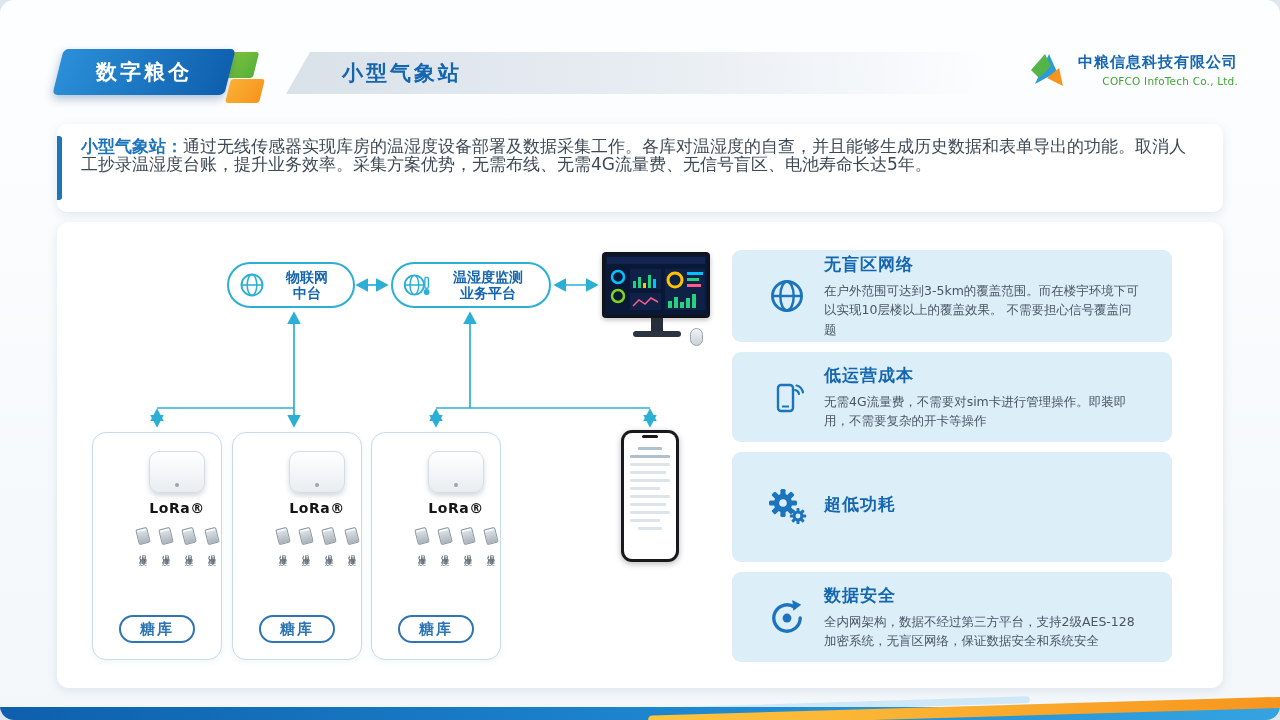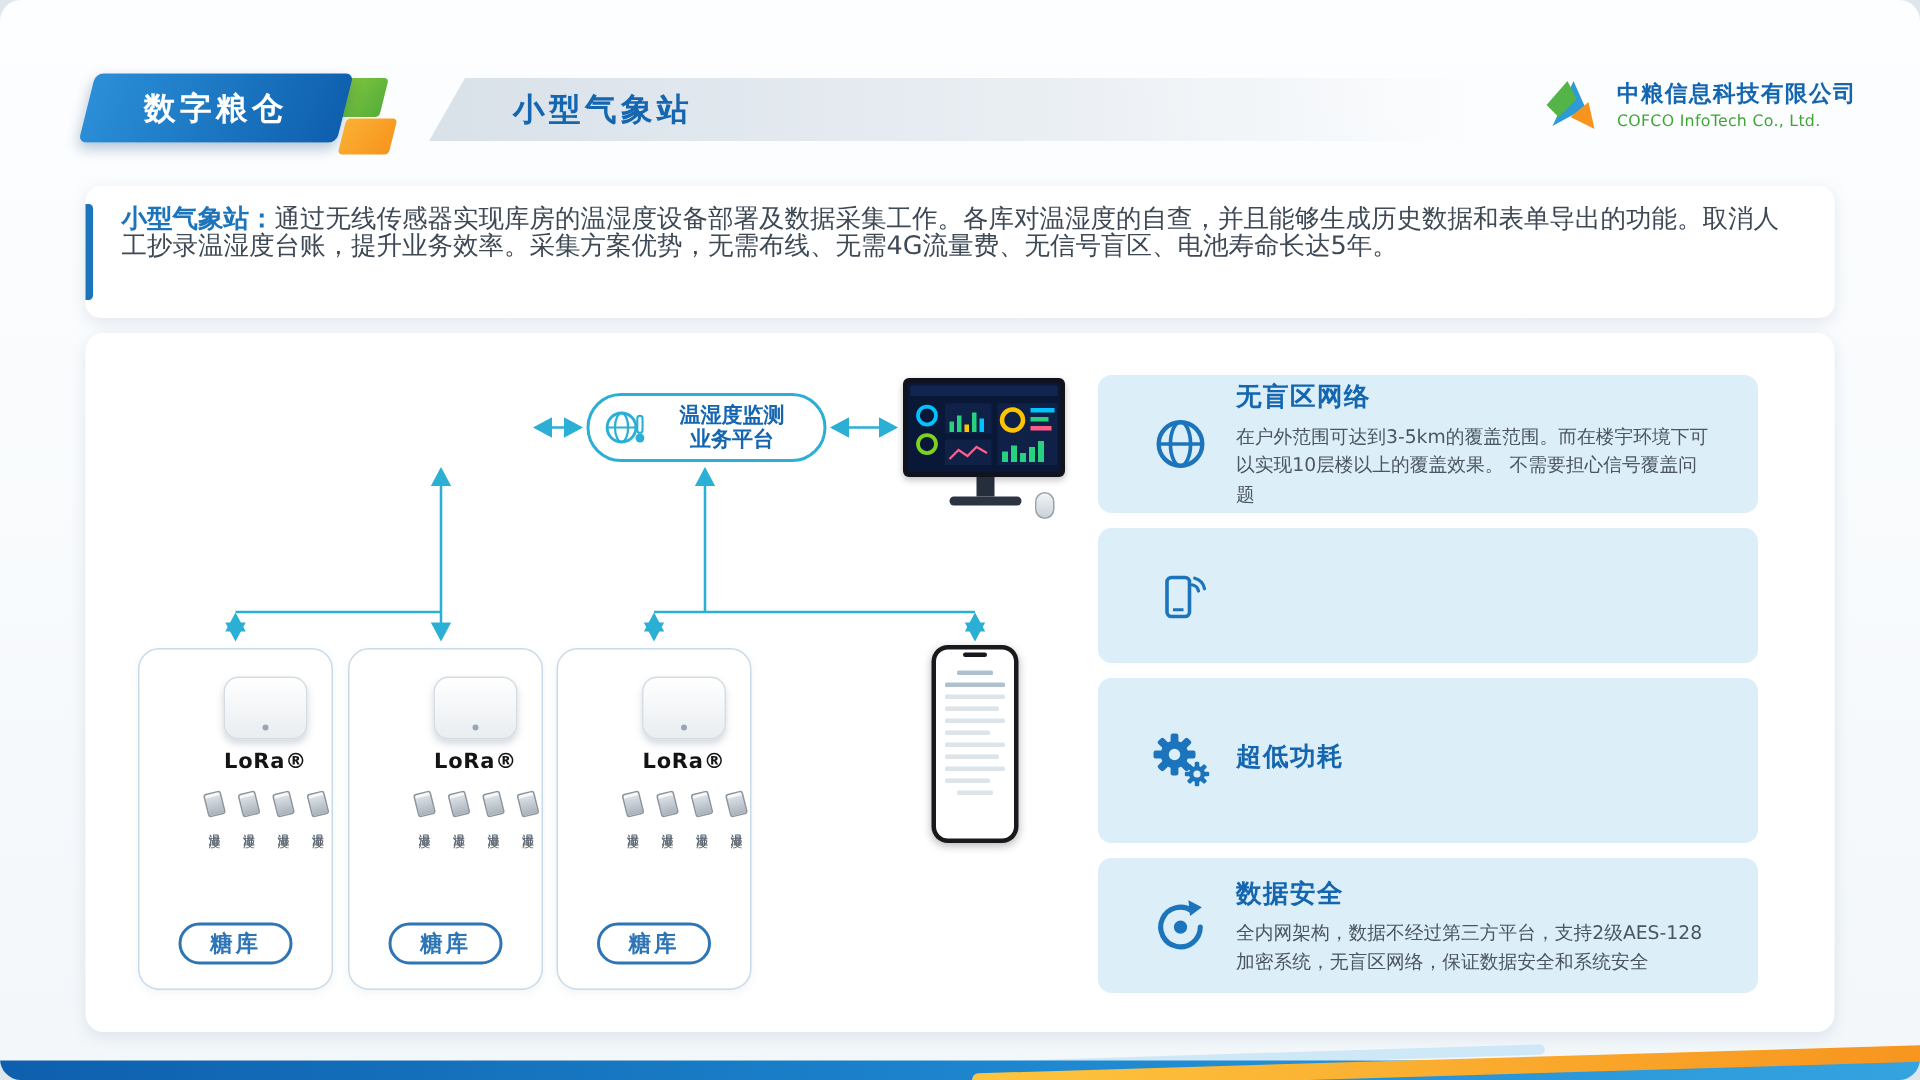--- a/index.html
+++ b/index.html
@@ -10,21 +10,21 @@
   
   .badge { position:absolute; left:58px; top:49px; width:172px; height:46px; z-index:6; }
   .badge-main { position:absolute; inset:0; background:linear-gradient(100deg,#2B8FD8 0%,#0E5FAD 100%); transform:skewX(-14deg); border-radius:5px; box-shadow:0 4px 9px rgba(10,60,120,.30); display:flex; align-items:center; justify-content:center; z-index:3; }
   .badge-main span { transform:skewX(14deg); color:#fff; font-size:21px; font-weight:bold; letter-spacing:3px; }
   .badge-green { position:absolute; right:-26px; top:3px; width:38px; height:26px; background:linear-gradient(120deg,#8CCB3E,#54AE3A); transform:skewX(-14deg); border-radius:3px; z-index:2; }
   .badge-orange { position:absolute; right:-32px; bottom:-8px; width:34px; height:24px; background:linear-gradient(120deg,#FBB034,#F7941D); transform:skewX(-14deg); border-radius:3px; z-index:4; }
 
   .banner { position:absolute; left:286px; top:52px; width:722px; height:42px; background:linear-gradient(90deg,#D9E1E9 0%,#E9EEF3 55%,rgba(233,238,243,0) 97%); clip-path:polygon(24px 0,100% 0,100% 100%,0 100%); display:flex; align-items:center; padding-left:56px; }
   .banner-title { font-size:21px; font-weight:bold; color:#1566B0; letter-spacing:3px; }
 
-  .logo { position:absolute; right:42px; top:47px; display:flex; align-items:center; gap:6px; z-index:6; }
+  .logo { position:absolute; right:42px; top:47px; display:flex; align-items:center; gap:6px; z-index:6;text-align:right; }
   .logo-text .cn { font-size:15px; font-weight:bold; color:#1566B0; letter-spacing:1px; }
   .logo-text .en { font-size:10.5px; font-weight:normal; color:#3FA535; margin-top:3px; letter-spacing:.2px; }
 
   
   .intro { position:absolute; left:57px; top:124px; width:1166px; height:88px; background:#fff; border-radius:10px; box-shadow:0 3px 10px rgba(100,130,160,.16); padding:13px 26px 13px 24px; }
   .intro::before { content:""; position:absolute; left:0; top:12px; bottom:12px; width:5px; background:#1B74BC; border-radius:0 3px 3px 0; }
   .intro p { font-size:17px; line-height:18px; color:#3E4956; font-weight:500; }
   .intro .lbl { color:#1B74BC; font-weight:bold; }
 
   
@@ -124,20 +124,31 @@
         <line x1="237" y1="91" x2="237" y2="204" marker-start="url(#ah)" marker-end="url(#ah)"></line>
         <line x1="237" y1="186" x2="100" y2="186"></line>
         <line x1="100" y1="188" x2="100" y2="204" marker-start="url(#ah)" marker-end="url(#ah)"></line>
         <line x1="413" y1="91" x2="413" y2="186" marker-start="url(#ah)"></line>
         <line x1="379" y1="186" x2="593" y2="186"></line>
         <line x1="379" y1="188" x2="379" y2="204" marker-start="url(#ah)" marker-end="url(#ah)"></line>
         <line x1="593" y1="188" x2="593" y2="204" marker-start="url(#ah)" marker-end="url(#ah)"></line>
       </g>
     </svg>
 
+    <div class="node node1">
+      <svg width="28" height="28" viewBox="0 0 32 32">
+        <circle cx="16" cy="16" r="12" fill="none" stroke="#2BAFD4" stroke-width="2.2"></circle>
+        <ellipse cx="16" cy="16" rx="5.5" ry="12" fill="none" stroke="#2BAFD4" stroke-width="1.8"></ellipse>
+        <line x1="4" y1="16" x2="28" y2="16" stroke="#2BAFD4" stroke-width="1.8"></line>
+      </svg>
+      <div class="node-text">
+        <span>物联网</span>
+        <span>中台</span>
+      </div>
+    </div>
 
     <div class="node node2">
       <svg width="30" height="28" viewBox="0 0 34 32">
         <circle cx="14" cy="16" r="11" fill="none" stroke="#2BAFD4" stroke-width="2.2"></circle>
         <ellipse cx="14" cy="16" rx="5" ry="11" fill="none" stroke="#2BAFD4" stroke-width="1.7"></ellipse>
         <line x1="3" y1="16" x2="25" y2="16" stroke="#2BAFD4" stroke-width="1.7"></line>
         <rect x="26" y="7" width="4" height="13" rx="2" fill="#fff" stroke="#2BAFD4" stroke-width="1.6"></rect>
         <circle cx="28" cy="24" r="3.4" fill="#2BAFD4"></circle>
       </svg>
       <div class="node-text">
@@ -289,20 +300,24 @@
 
     <div class="card c2">
       <div class="ic">
         <svg width="36" height="38" viewBox="0 0 36 36">
           <rect x="9" y="6" width="15" height="26" rx="3" fill="none" stroke="#1B74BC" stroke-width="2.4"></rect>
           <line x1="13" y1="27.5" x2="20" y2="27.5" stroke="#1B74BC" stroke-width="2"></line>
           <path d="M26 11 a5 5 0 0 1 4 4" fill="none" stroke="#1B74BC" stroke-width="2.2" stroke-linecap="round"></path>
           <path d="M27.5 6.5 a9 9 0 0 1 6.5 7" fill="none" stroke="#1B74BC" stroke-width="2.2" stroke-linecap="round"></path>
         </svg>
       </div>
+      <div class="tx">
+        <h3>低运营成本</h3>
+        <p>无需4G流量费，不需要对sim卡进行管理操作。即装即用，不需要复杂的开卡等操作</p>
+      </div>
     </div>
 
     <div class="card c3">
       <div class="ic">
         <svg width="40" height="38" viewBox="0 0 40 38">
           <g fill="#1B74BC">
             <g transform="translate(16,15)">
               <rect x="-2.6" y="-14" width="5.2" height="28" rx="1.5"></rect>
               <rect x="-2.6" y="-14" width="5.2" height="28" rx="1.5" transform="rotate(45)"></rect>
               <rect x="-2.6" y="-14" width="5.2" height="28" rx="1.5" transform="rotate(90)"></rect>

